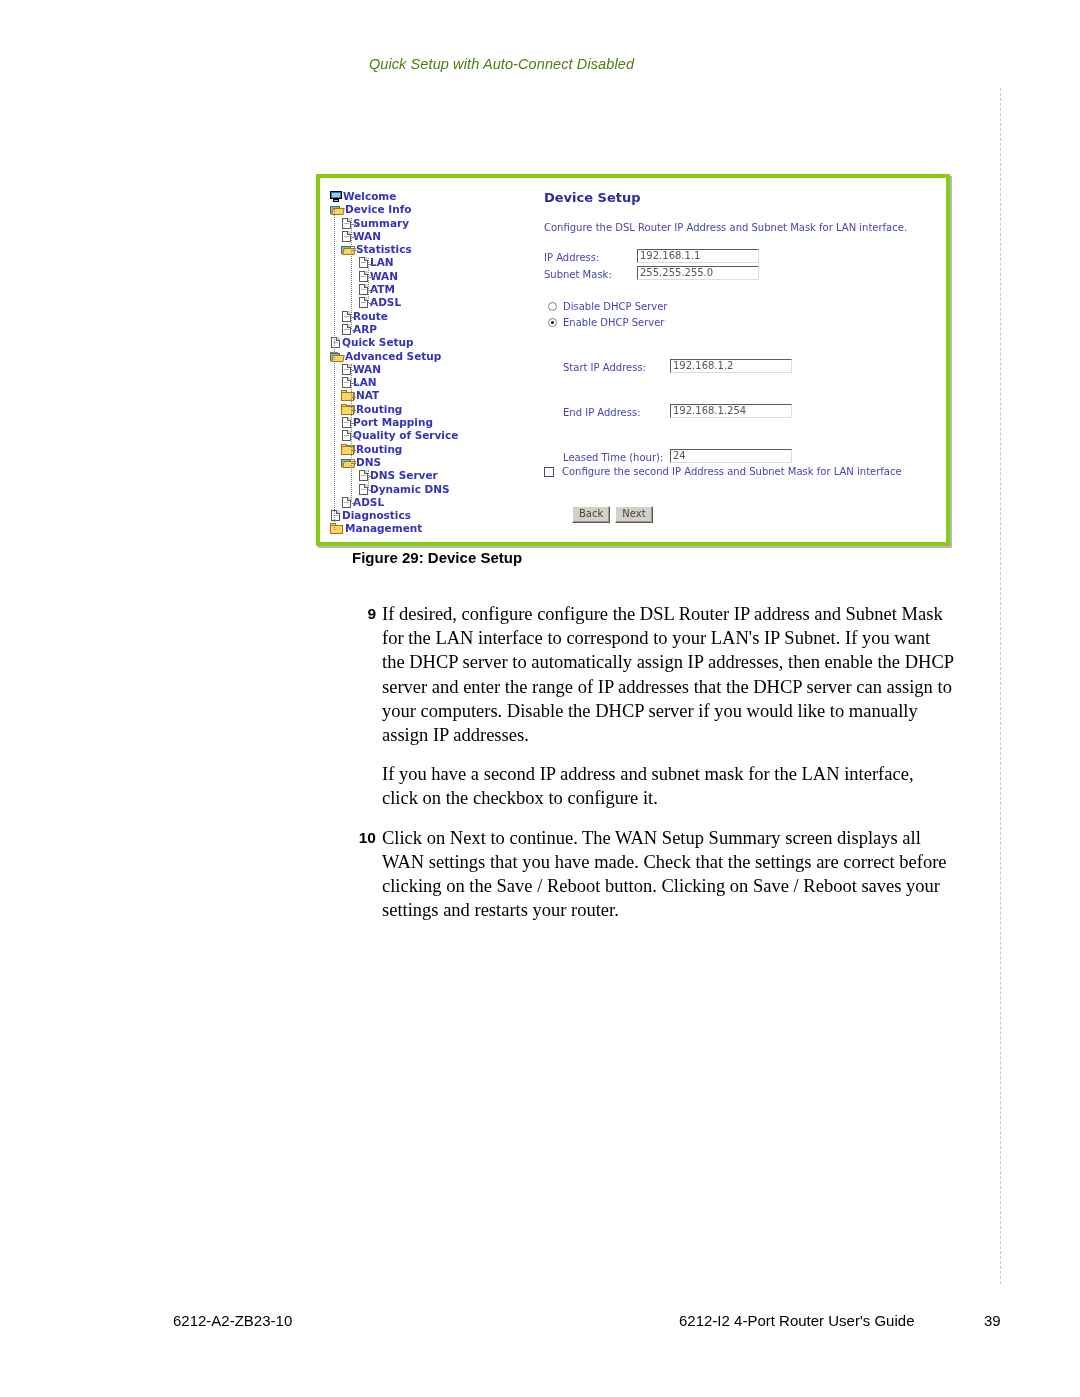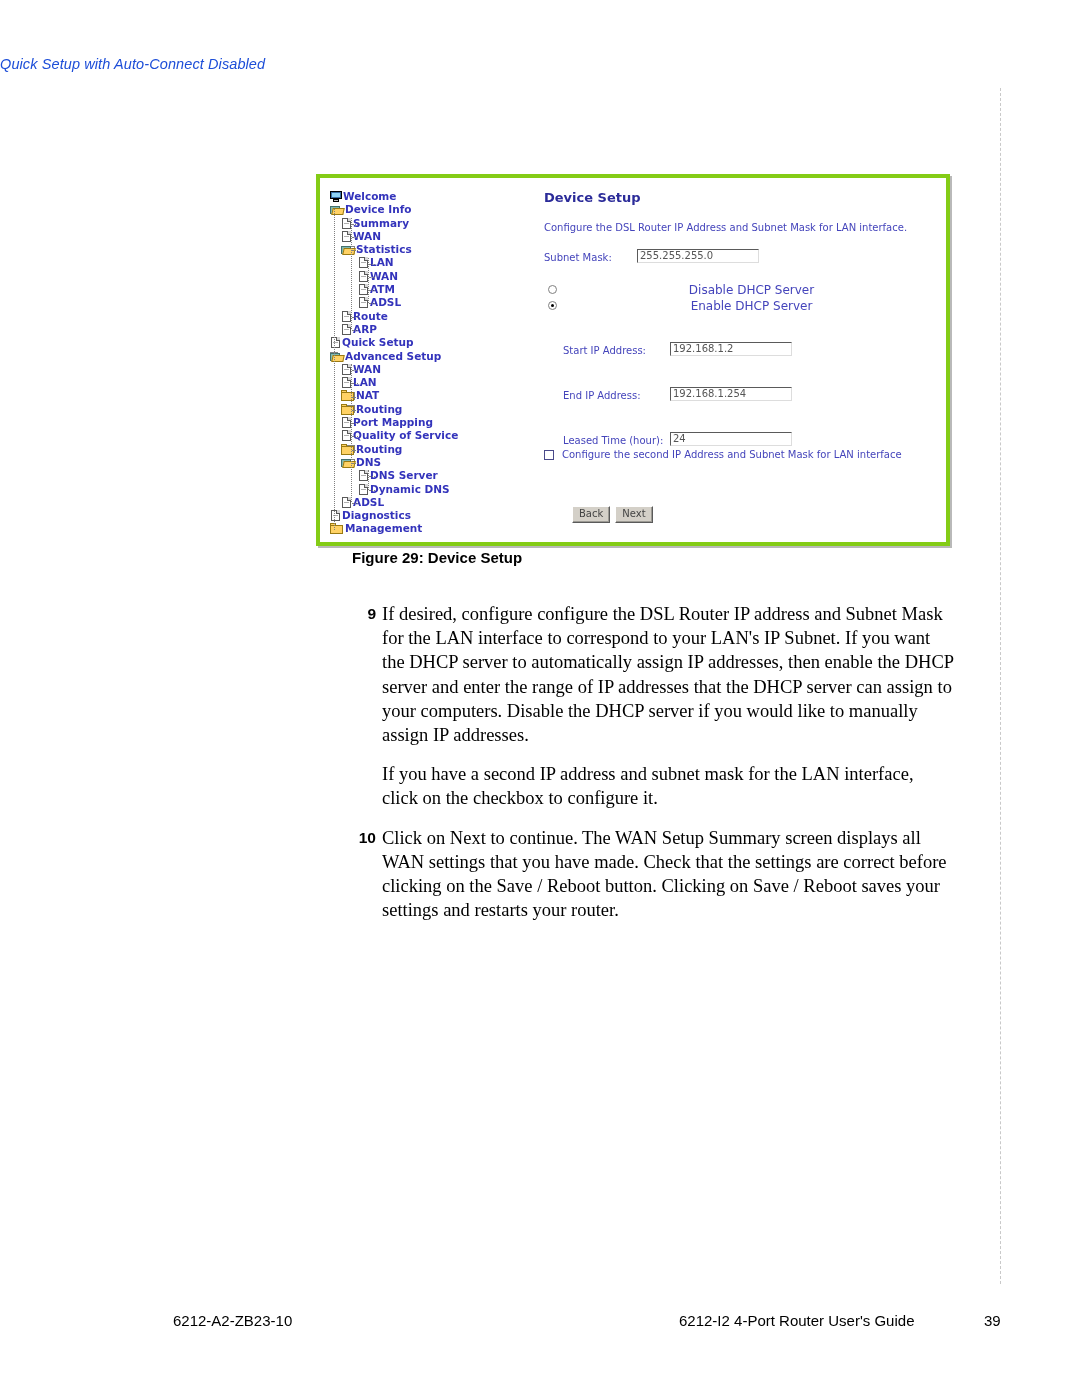--- a/index.html
+++ b/index.html
@@ -16,26 +16,26 @@
     color: #000000;
     overflow: hidden;
   }
 
   
   .page-header {
     position: absolute;
     left: 0;
     top: 56px;
     width: 1003px;
-    text-align: left;
+    text-align: center;
     font-family: "Liberation Sans", sans-serif;
     font-style: italic;
     font-size: 14.5px;
     letter-spacing: 0.1px;
-    color: #1d4ed8;
+    color: #4d7c0f;
   }
   .margin-rule {
     position: absolute;
     left: 1000px;
     top: 88px;
     width: 0;
     height: 1196px;
     border-left: 1px dashed #c9c9c9;
   }
   .page-footer {
@@ -302,26 +302,25 @@
     padding: 0 2px;
     line-height: 12px;
   }
   .tbox-wide { width: 122px; }
   .tbox-dhcp { width: 122px; }
 
   .radio-block { margin-top: 16px; }
   .rrow {
     position: relative;
     height: 16px;
-    font-size: 12px;
+    font-size: 10px;
     color: #4444bb;
     padding-left: 19px;
     line-height: 16px;
     white-space: nowrap;
-    text-align: center;
   }
   .radio {
     position: absolute;
     left: 4px;
     top: 3px;
     width: 9px;
     height: 9px;
     border-radius: 50%;
     border: 1px solid #808080;
     background: #ffffff;
@@ -494,20 +493,23 @@
       <div class="guide-h" style="left: 22px; top: 273px; width: 6px;"></div>
       <div class="guide-h" style="left: 39px; top: 286.3px; width: 6px;"></div>
       <div class="guide-h" style="left: 39px; top: 299.6px; width: 6px;"></div>
       <div class="guide-h" style="left: 22px; top: 312.9px; width: 6px;"></div>
     </div>
 
   <div class="panel">
     <div class="panel-title">Device Setup</div>
     <div class="panel-desc">Configure the DSL Router IP Address and Subnet Mask for LAN interface.</div>
 
+    <div class="frow">
+      <span class="flabel">IP Address:</span><span class="tbox tbox-wide">192.168.1.1</span>
+    </div>
 
     <div class="frow">
       <span class="flabel">Subnet Mask:</span><span class="tbox tbox-wide">255.255.255.0</span>
     </div>
 
     <div class="radio-block">
       <div class="rrow">
         <span class="radio"></span>
         <span>Disable DHCP Server</span>
       </div>

